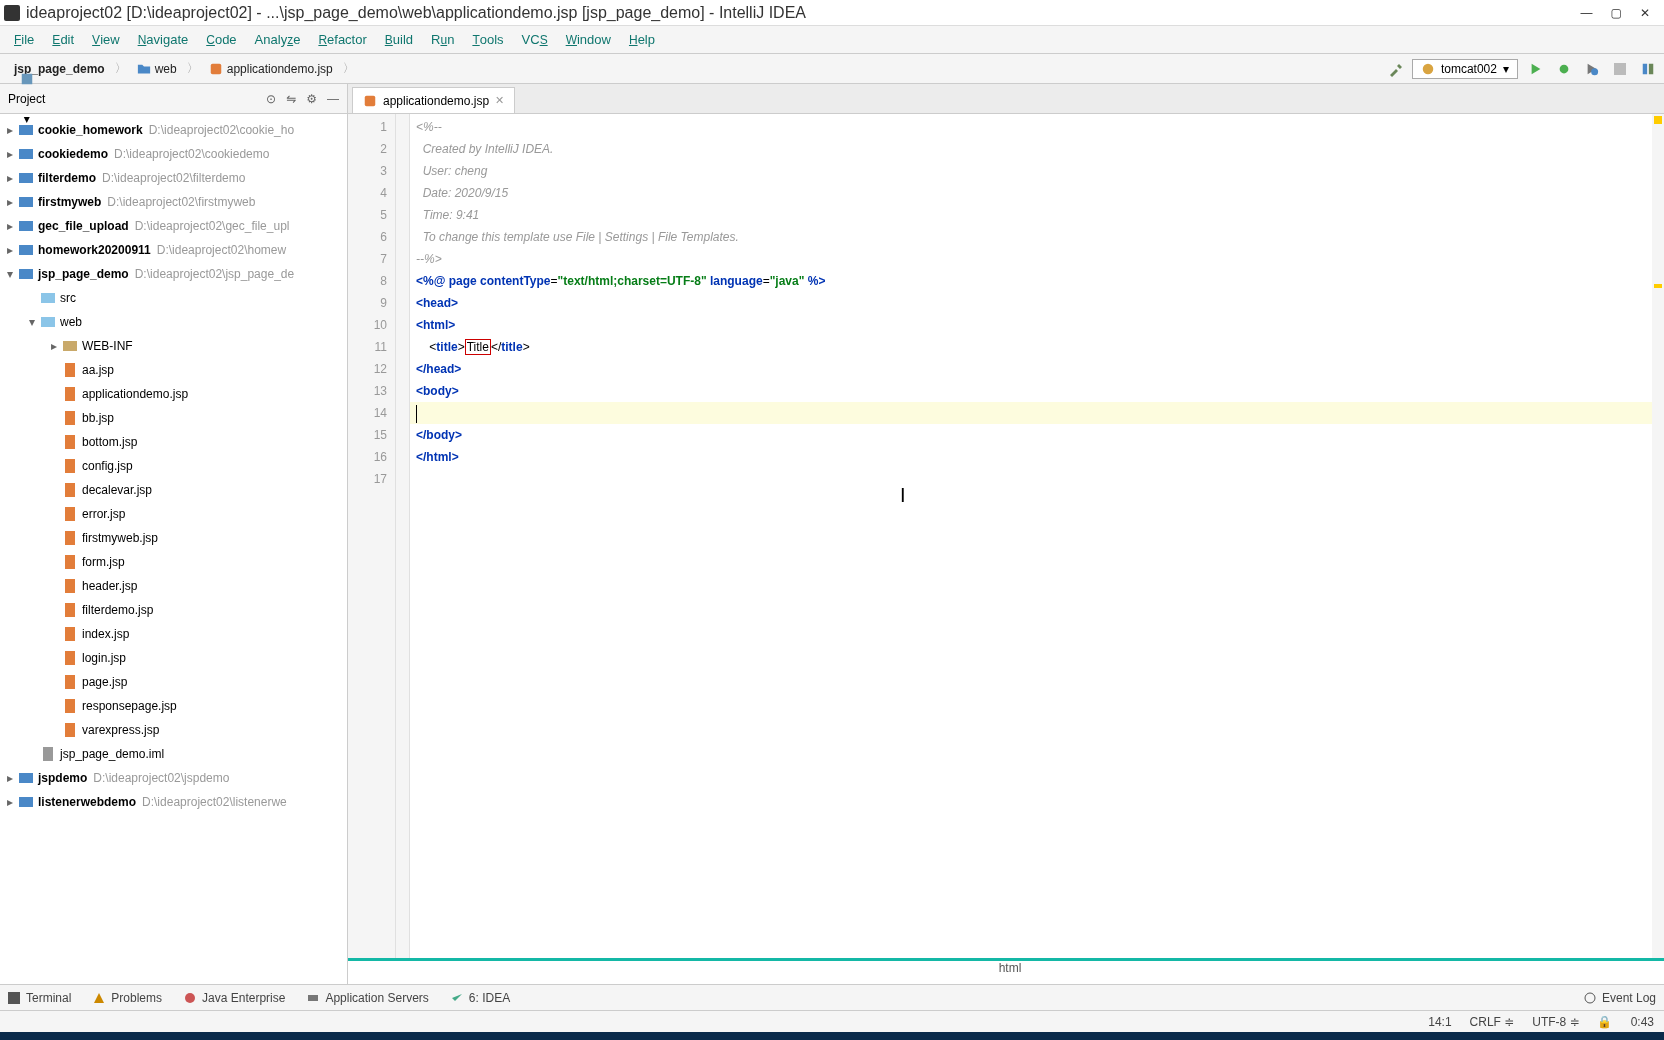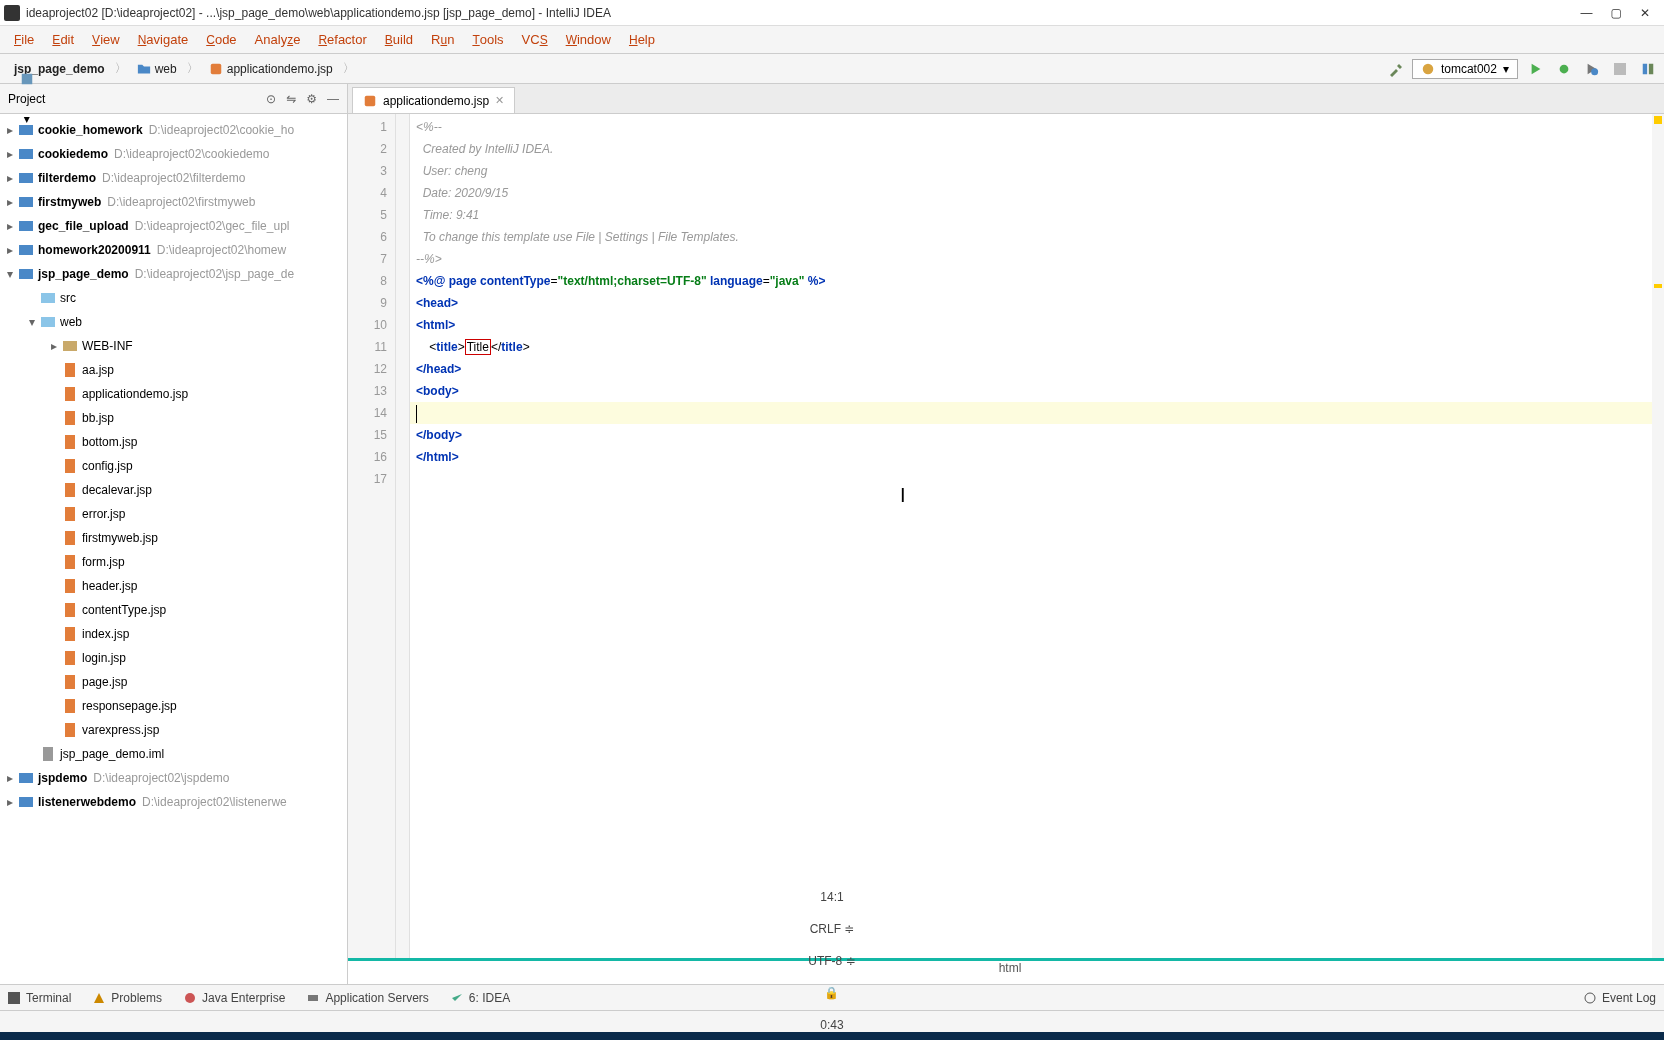--- a/index.html
+++ b/index.html
@@ -1,23 +1,23 @@
 <!DOCTYPE html>
 <html><head>
 <meta charset="utf-8">
 <style>
 * { margin:0; padding:0; box-sizing:border-box; font-family:"Segoe UI",Arial,sans-serif; font-size:12px; }
 body { background:#f0f0f0; width:1664px; height:1040px; overflow:hidden; display:flex; flex-direction:column; }
 .titlebar { height:26px; background:#fff; display:flex; align-items:center; padding:0 4px; justify-content:space-between; border-bottom:1px solid #ddd; }
 .titlebar-left { display:flex; align-items:center; gap:6px; }
 .titlebar-left .logo { width:16px; height:16px; background:#333; border-radius:2px; }
-.titlebar-title { font-size:12px; color:#333; }
+.titlebar-title { font-size:16px; color:#333; }
 .titlebar-btns { display:flex; gap:18px; padding-right:10px; color:#333; font-size:14px; }
 .menubar { height:28px; background:#f5f5f5; display:flex; align-items:center; padding:0 6px; gap:2px; border-bottom:1px solid #ccc; }
-.menubar .mi { padding:3px 8px; font-size:13px; color:#c2410c; cursor:pointer; }
+.menubar .mi { padding:3px 8px; font-size:13px; color:#0f766e; cursor:pointer; }
 .menubar .mi u { text-decoration:underline; }
 .navbar { height:30px; background:#f5f5f5; display:flex; align-items:center; justify-content:space-between; border-bottom:1px solid #ccc; padding:0 6px; }
 .breadcrumb { display:flex; align-items:center; gap:2px; }
 .bc-item { display:flex; align-items:center; gap:4px; padding:2px 8px; font-size:13px; color:#222; }
 .bc-item.bold { font-weight:bold; }
 .bc-sep { color:#999; }
 .bc-icon { width:14px; height:14px; }
 .toolbar-right { display:flex; align-items:center; gap:8px; }
 .hammer { width:16px; height:16px; }
 .run-config { display:flex; align-items:center; gap:6px; border:1px solid #aaa; padding:2px 8px; background:#fff; font-size:13px; }
@@ -56,21 +56,21 @@
 .code .hlrow { background:#fdfcde; margin-left:-6px; padding-left:6px; }
 .code .caret { border-left:1px solid #000; display:inline-block; height:18px; vertical-align:middle; }
 .code .text-cursor { position:absolute; top:370px; left:490px; font-size:20px; color:#000; }
 .title-box { border:1px solid #c00; padding:0 1px; }
 .err-stripe { position:absolute; right:0; top:0; width:12px; height:100%; background:#f5f5f5; }
 .err-stripe .m0 { position:absolute; right:2px; top:2px; width:8px; height:8px; background:#fc0; }
 .err-stripe .m1 { position:absolute; right:2px; top:170px; width:8px; height:4px; background:#fc0; }
 .crumb-bar { height:26px; border-top:3px solid #14b8a6; display:flex; align-items:center; padding-left:8px; font-size:13px; color:#555; gap:16px;flex-direction:column; }
 .tool-tabs { height:26px; background:#f5f5f5; border-top:1px solid #ccc; display:flex; align-items:center; padding:0 8px; gap:22px; }
 .tool-tab { display:flex; align-items:center; gap:6px; color:#444; font-size:12px; }
-.status { height:22px; background:#f5f5f5; border-top:1px solid #ccc; display:flex; align-items:center; justify-content:flex-end; padding:0 10px; gap:18px; font-size:12px; color:#444;flex-direction:column; }
+.status { height:22px; background:#f5f5f5; border-top:1px solid #ccc; display:flex; align-items:center; justify-content:flex-end; padding:0 10px; gap:18px; font-size:12px; color:#444; }
 .taskbar { height:8px; background:#0a2a4a; }
 svg { display:block; }
 </style>
 </head>
 <body>
 
 <div class="titlebar">
   <div class="titlebar-left">
     <span class="logo"></span>
     <span class="titlebar-title">ideaproject02 [D:\ideaproject02] - ...\jsp_page_demo\web\applicationdemo.jsp [jsp_page_demo] - IntelliJ IDEA</span>
@@ -325,21 +325,21 @@
             <svg class="fil" viewBox="0 0 16 16">
               <rect fill="#e27d3a" x="3" y="1" width="10" height="14"></rect>
             </svg>
             <span class="name">header.jsp</span>
           </div>
           <div class="tree-row ind2">
             <span class="exp"></span>
             <svg class="fil" viewBox="0 0 16 16">
               <rect fill="#e27d3a" x="3" y="1" width="10" height="14"></rect>
             </svg>
-            <span class="name">contentType.jsp</span>
+            <span class="name">filterdemo.jsp</span>
           </div>
           <div class="tree-row ind2">
             <span class="exp"></span>
             <svg class="fil" viewBox="0 0 16 16">
               <rect fill="#e27d3a" x="3" y="1" width="10" height="14"></rect>
             </svg>
             <span class="name">index.jsp</span>
           </div>
           <div class="tree-row ind2">
             <span class="exp"></span>

